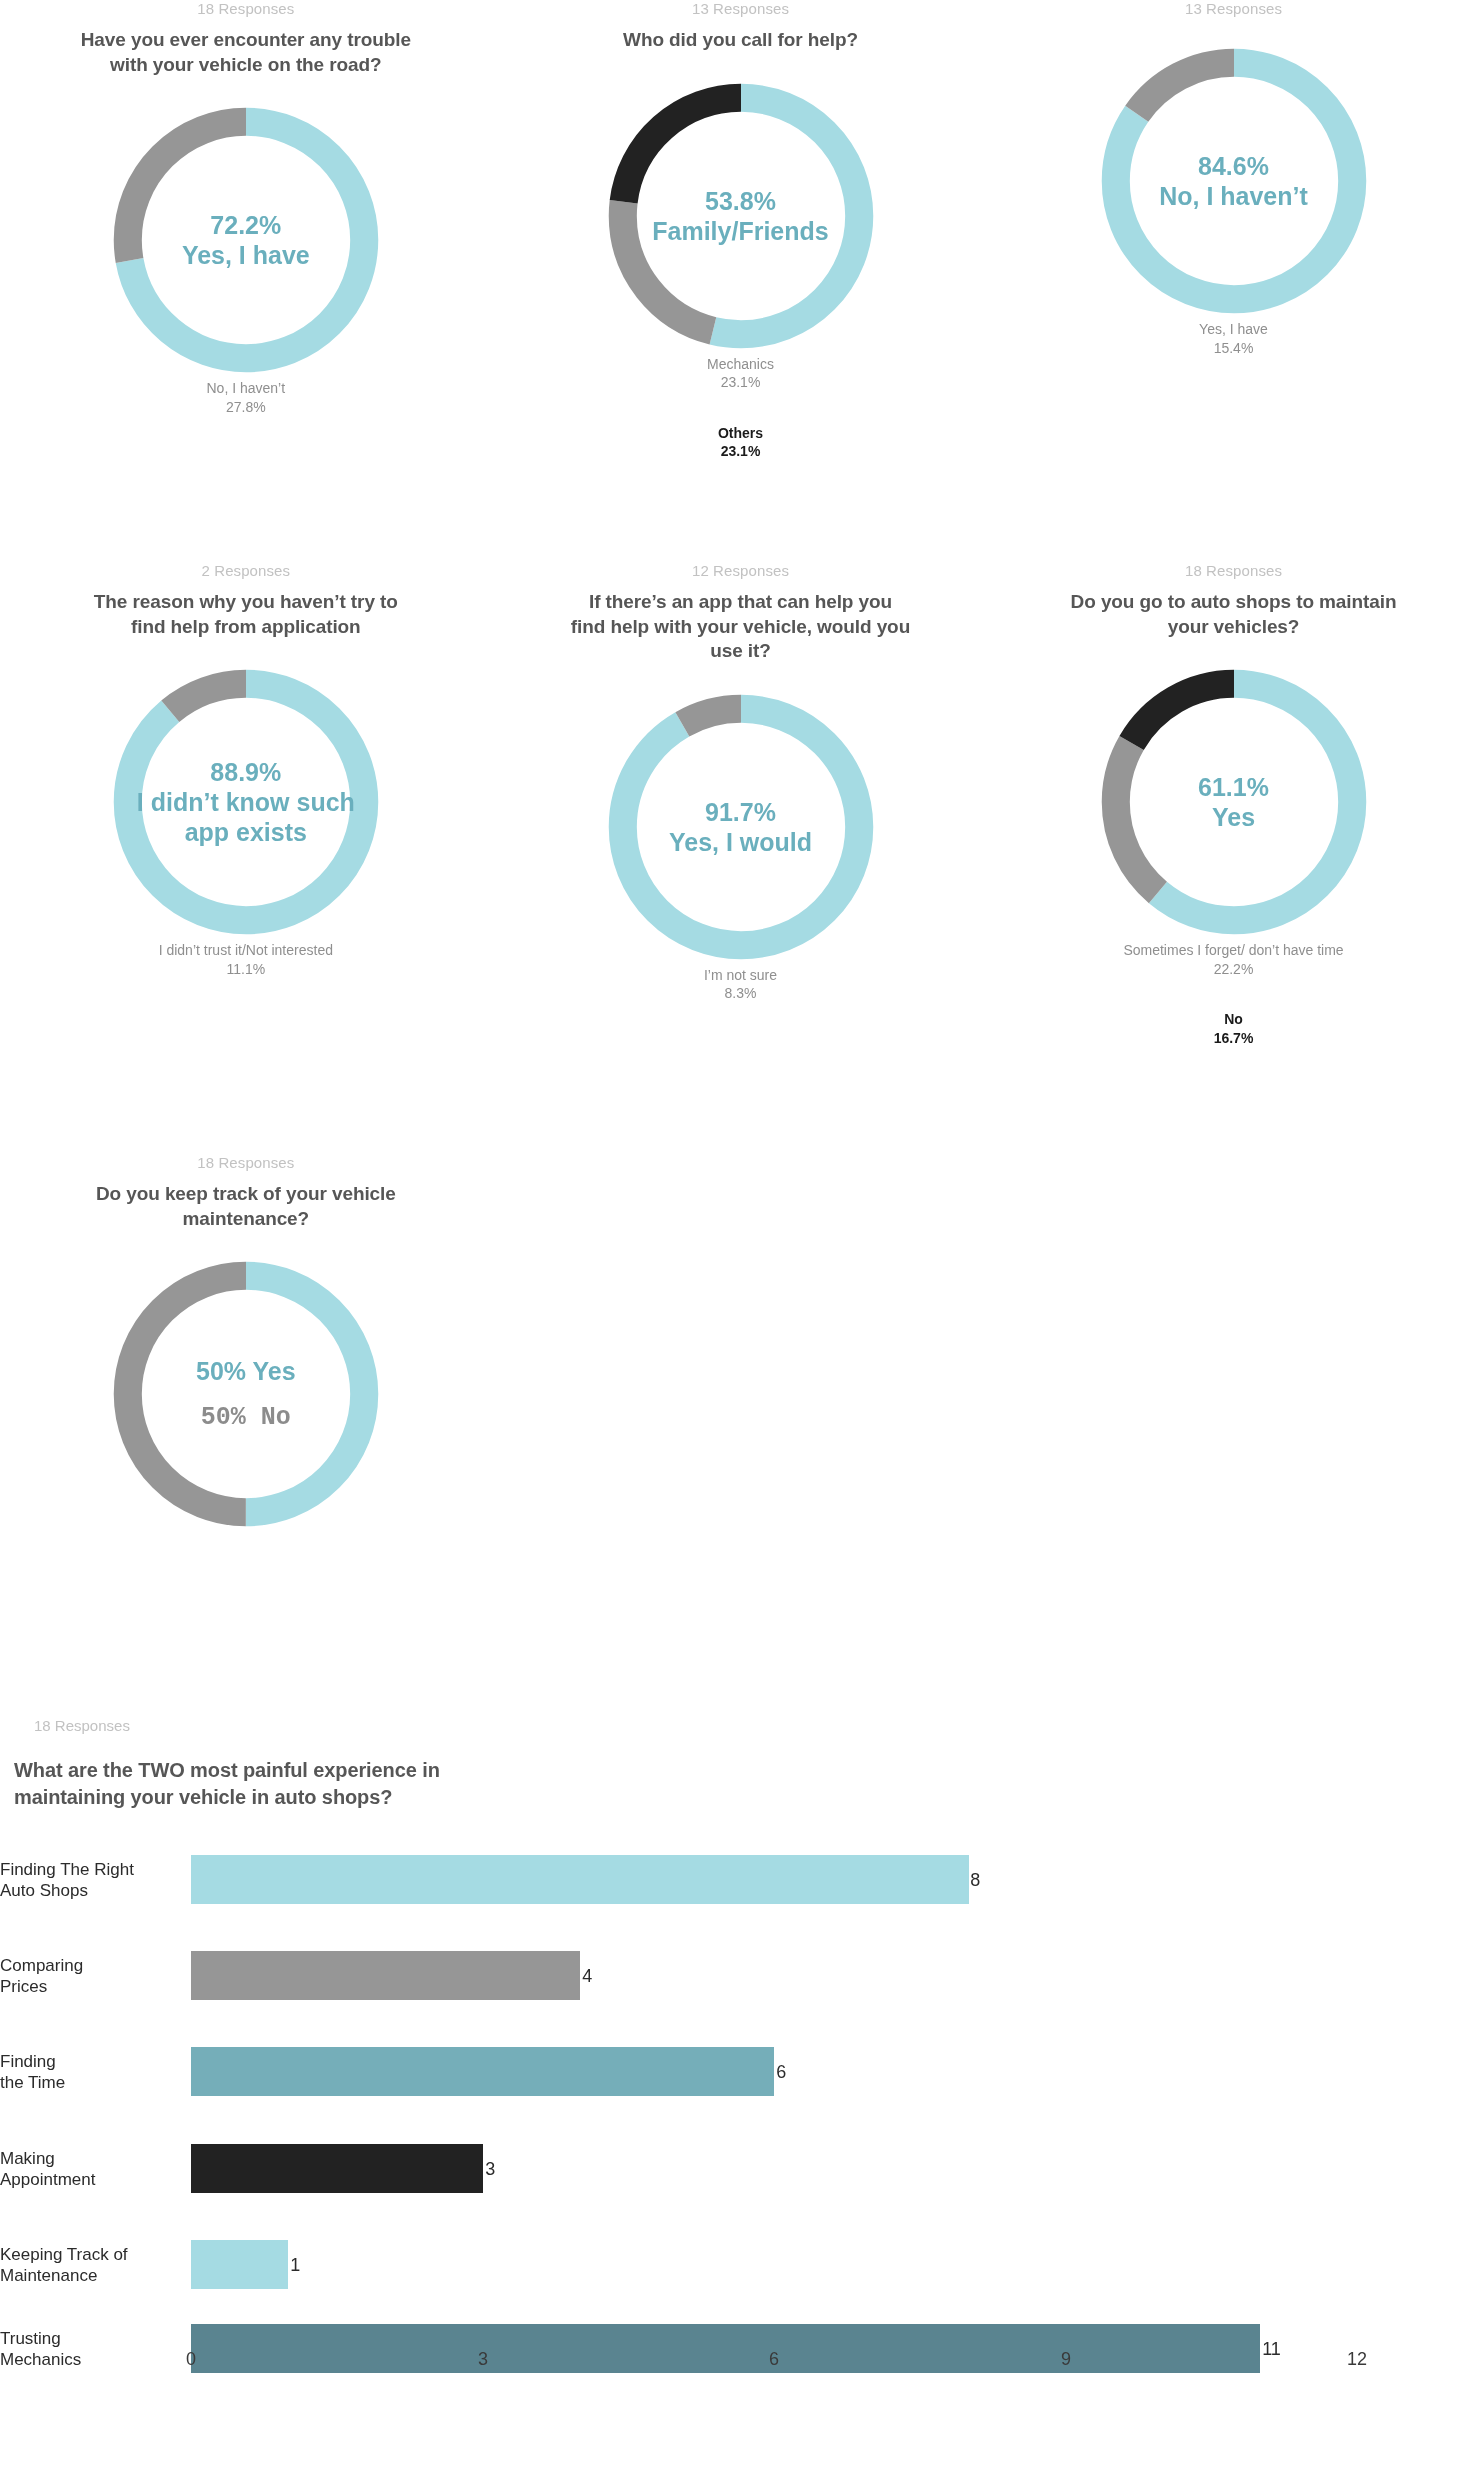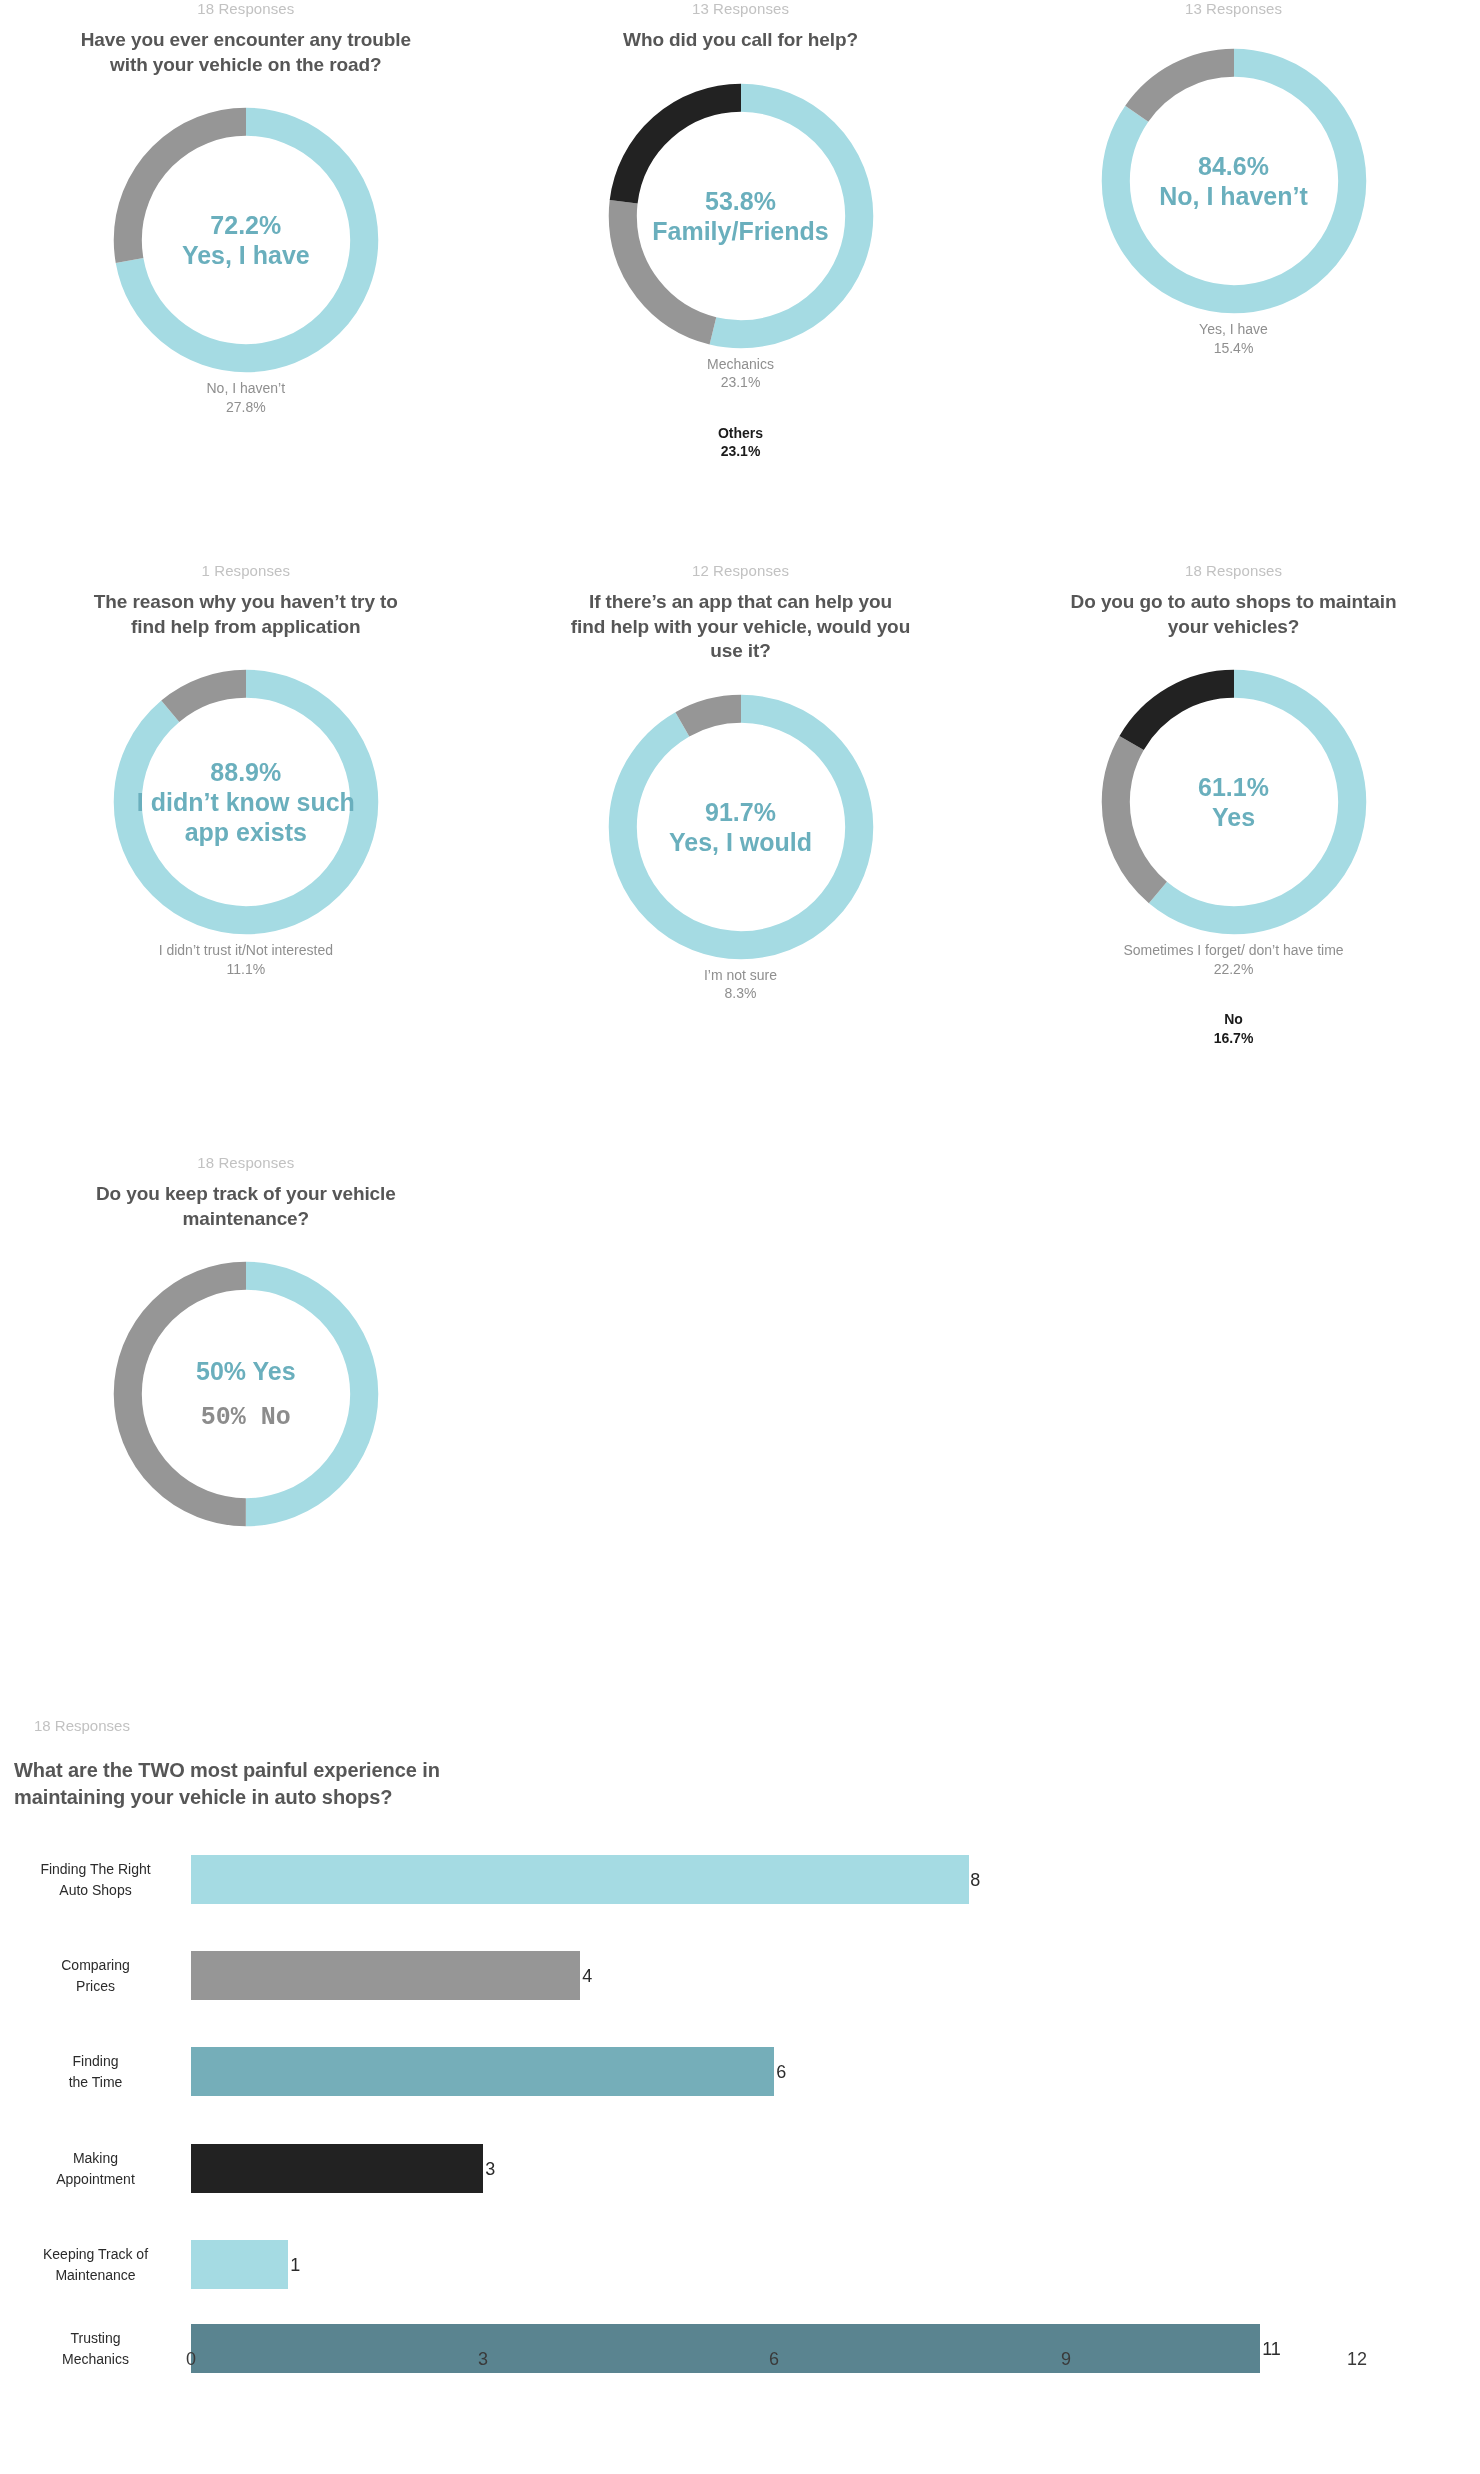--- a/index.html
+++ b/index.html
@@ -40,22 +40,22 @@
   .barchart{position:absolute;left:0;width:1480px;}
   .bc-resp{font-size:15px;color:#c2c2c2;margin:0 0 0 34px;line-height:18px;}
   .bc-title{
     font-size:20px;color:#565656;font-weight:700;line-height:27px;
     margin:22px 0 0 14px;max-width:474px;letter-spacing:-0.1px;
   }
   .bars{position:relative;margin-top:44px;height:488px;}
   .barrow{position:absolute;left:0;height:49px;width:100%;}
   .barlabel{
     position:absolute;left:0;width:191px;box-sizing:border-box;
-    padding-right:0;text-align:center;
-    font-size:14px;color:#2b2b2b;line-height:21.5px;font-weight:400;
+    padding-right:0;text-align:left;
+    font-size:17px;color:#2b2b2b;line-height:21.5px;font-weight:400;
     top:50%;transform:translateY(-50%);
   }
   .bar{position:absolute;left:191px;top:0;height:49px;}
   .barval{
     position:absolute;top:50%;transform:translateY(-50%);
     font-size:18px;color:#2b2b2b;line-height:21px;padding-left:2.2px;
   }
   .axis{position:absolute;left:0;top:488px;width:100%;height:44px;}
   .tick{
     position:absolute;top:6px;transform:translateX(-50%);
@@ -114,21 +114,21 @@
             </svg>
           </div>
           <div class="center">
             <div>84.6%</div>
             <div class="">No, I haven’t</div>
           </div>
         </div>
         <div class="legend"><span>Yes, I have</span><br><span>15.4%</span></div>
       </div>
       <div class="card" style="left: -0.7px; top: 562px;">
-        <p class="resp">1 Responses</p>
+        <p class="resp">2 Responses</p>
         <p class="qtitle">The reason why you haven’t try to find help from application</p>
         <div class="donut-wrap" style="width:266px;height:266px;margin-top:30px;text-align:center;">
           <div class="donut">
             <svg width="266" height="266" viewBox="0 0 360 360">
               <circle cx="180" cy="180" r="160" fill="none" stroke="#a5dbe3" stroke-width="38" stroke-dasharray="893.7202780932244 111.58937105550945" stroke-dashoffset="0" transform="rotate(-90 180 180)"></circle>
               <circle cx="180" cy="180" r="160" fill="none" stroke="#969696" stroke-width="38" stroke-dasharray="111.58937105550946 893.7202780932244" stroke-dashoffset="-893.7202780932244" transform="rotate(-90 180 180)"></circle>
             </svg>
           </div>
           <div class="center">
             <div>88.9%</div>

